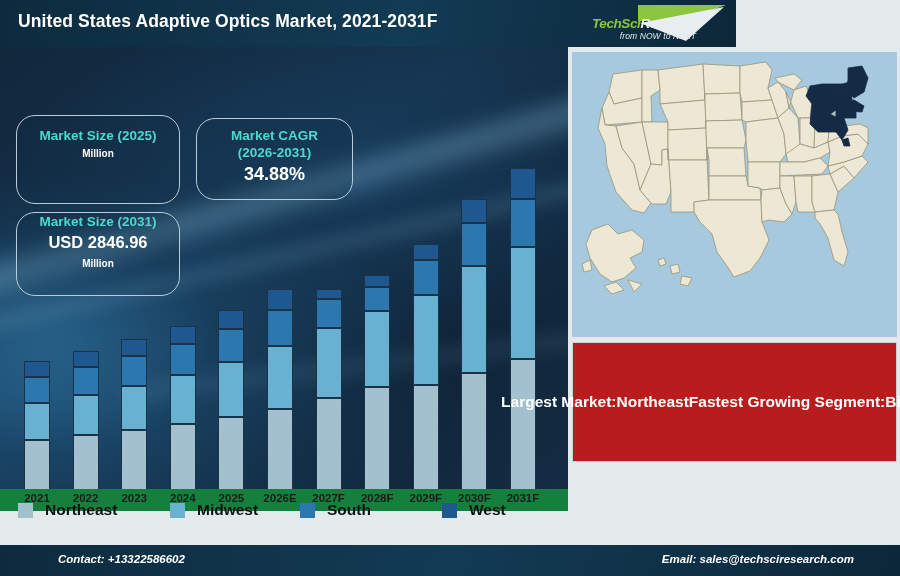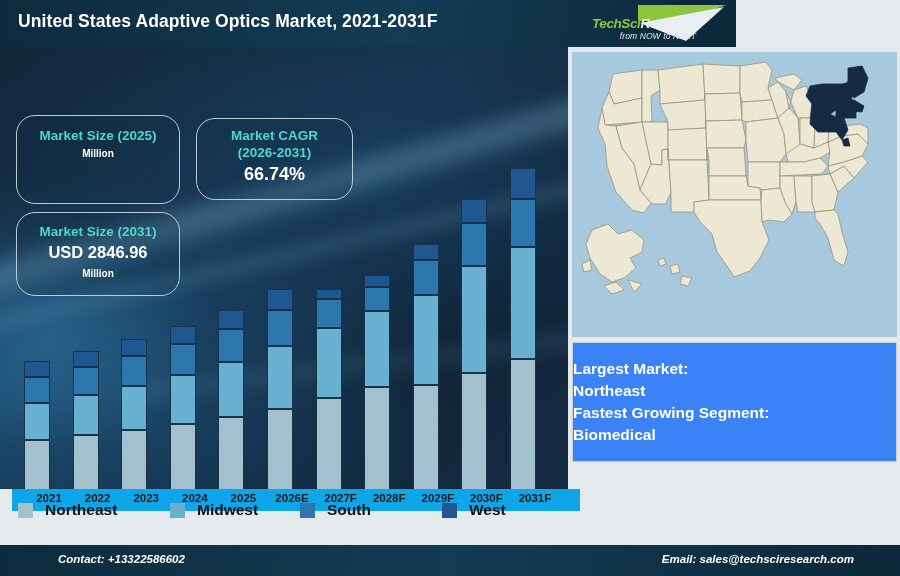--- a/index.html
+++ b/index.html
@@ -90,36 +90,36 @@
   .stat-value {
     color: #ffffff; font-weight: bold; font-size: 16.5px;
     line-height: 24px; white-space: nowrap;
   }
   .stat-unit {
     color: #ffffff; font-weight: bold; font-size: 10px;
     line-height: 19px; white-space: nowrap;
   }
   #stat-size-2025 { left: 16px;  top: 68px;  width: 164px; height: 89px; padding-top: 11px; }
   #stat-cagr      { left: 196px; top: 71px;  width: 157px; height: 82px; padding-top: 8px; }
-  #stat-size-2031 { left: 16px;  top: 165px; width: 164px; height: 84px; padding-top: 10px; }
+  #stat-size-2031 { left: 16px;  top: 165px; width: 164px; height: 84px; }
   #stat-cagr .stat-value { font-size: 18px; line-height: 26px; }
 
   
   #plot { position: absolute; left: 0; top: 0; width: 568px; height: 442px; }
   .bar { position: absolute; width: 26px; }
   .seg { position: absolute; left: 0; width: 26px; border: 1px solid #1b3348; }
   .seg-ne { background: #a2c0cd; }
   .seg-mw { background: #69b1d1; }
   .seg-so { background: #2b77ae; }
   .seg-we { background: #1f5791; }
 
   
   #x-axis {
-    position: absolute; left: 12px; top: 489px; width: 568px; height: 22px;
-    background: #0ea5e9;
+    position: absolute; left: 0; top: 489px; width: 568px; height: 22px;
+    background: #15803d;
   }
   .x-tick {
     position: absolute; top: 3px; width: 54px; text-align: center;
     font-size: 11.5px; font-weight: bold; color: #1b1b1b;
   }
 
   
   #legend {
     position: absolute; left: 0; top: 494px; width: 568px; height: 40px;
   }
@@ -135,24 +135,24 @@
   #map-panel {
     position: absolute; left: 572px; top: 52px; width: 325px; height: 285px;
     background: #a7c9dd;
     overflow: hidden;
   }
   #map-svg { position: absolute; left: 0; top: 0; }
 
   
   #info-box {
     position: absolute; left: 572px; top: 342px; width: 325px; height: 120px;
-    background: #3b82f6;
+    background: #b91c1c;
     border: 1.5px solid #c7d2d8;
-    display: flex; flex-direction: column;
-    justify-content: center;
+    display: flex; 
+    align-items: center; justify-content: center;
   }
   .info-line {
     color: #ffffff; font-weight: bold; font-size: 15.5px;
     line-height: 22px; white-space: nowrap;
   }
 
   
   #footer {
     position: absolute; left: 0; bottom: 0; width: 900px; height: 31px;
     background: #0e2e42;
@@ -200,21 +200,21 @@
   <div class="swoosh" id="swoosh-c"></div>
 
   <div class="stat-box" id="stat-size-2025">
     <div class="stat-label">Market Size (2025)</div>
     <div class="stat-unit">Million</div>
   </div>
 
   <div class="stat-box" id="stat-cagr">
     <div class="stat-label">Market CAGR</div>
     <div class="stat-label">(2026-2031)</div>
-    <div class="stat-value">66.74%</div>
+    <div class="stat-value">34.88%</div>
   </div>
 
   <div class="stat-box" id="stat-size-2031">
     <div class="stat-label">Market Size (2031)</div>
     <div class="stat-value">USD 2846.96</div>
     <div class="stat-unit">Million</div>
   </div>
 
   <div id="plot">
       <div class="bar" style="left: 24px; top: 314px; height: 138px;">

